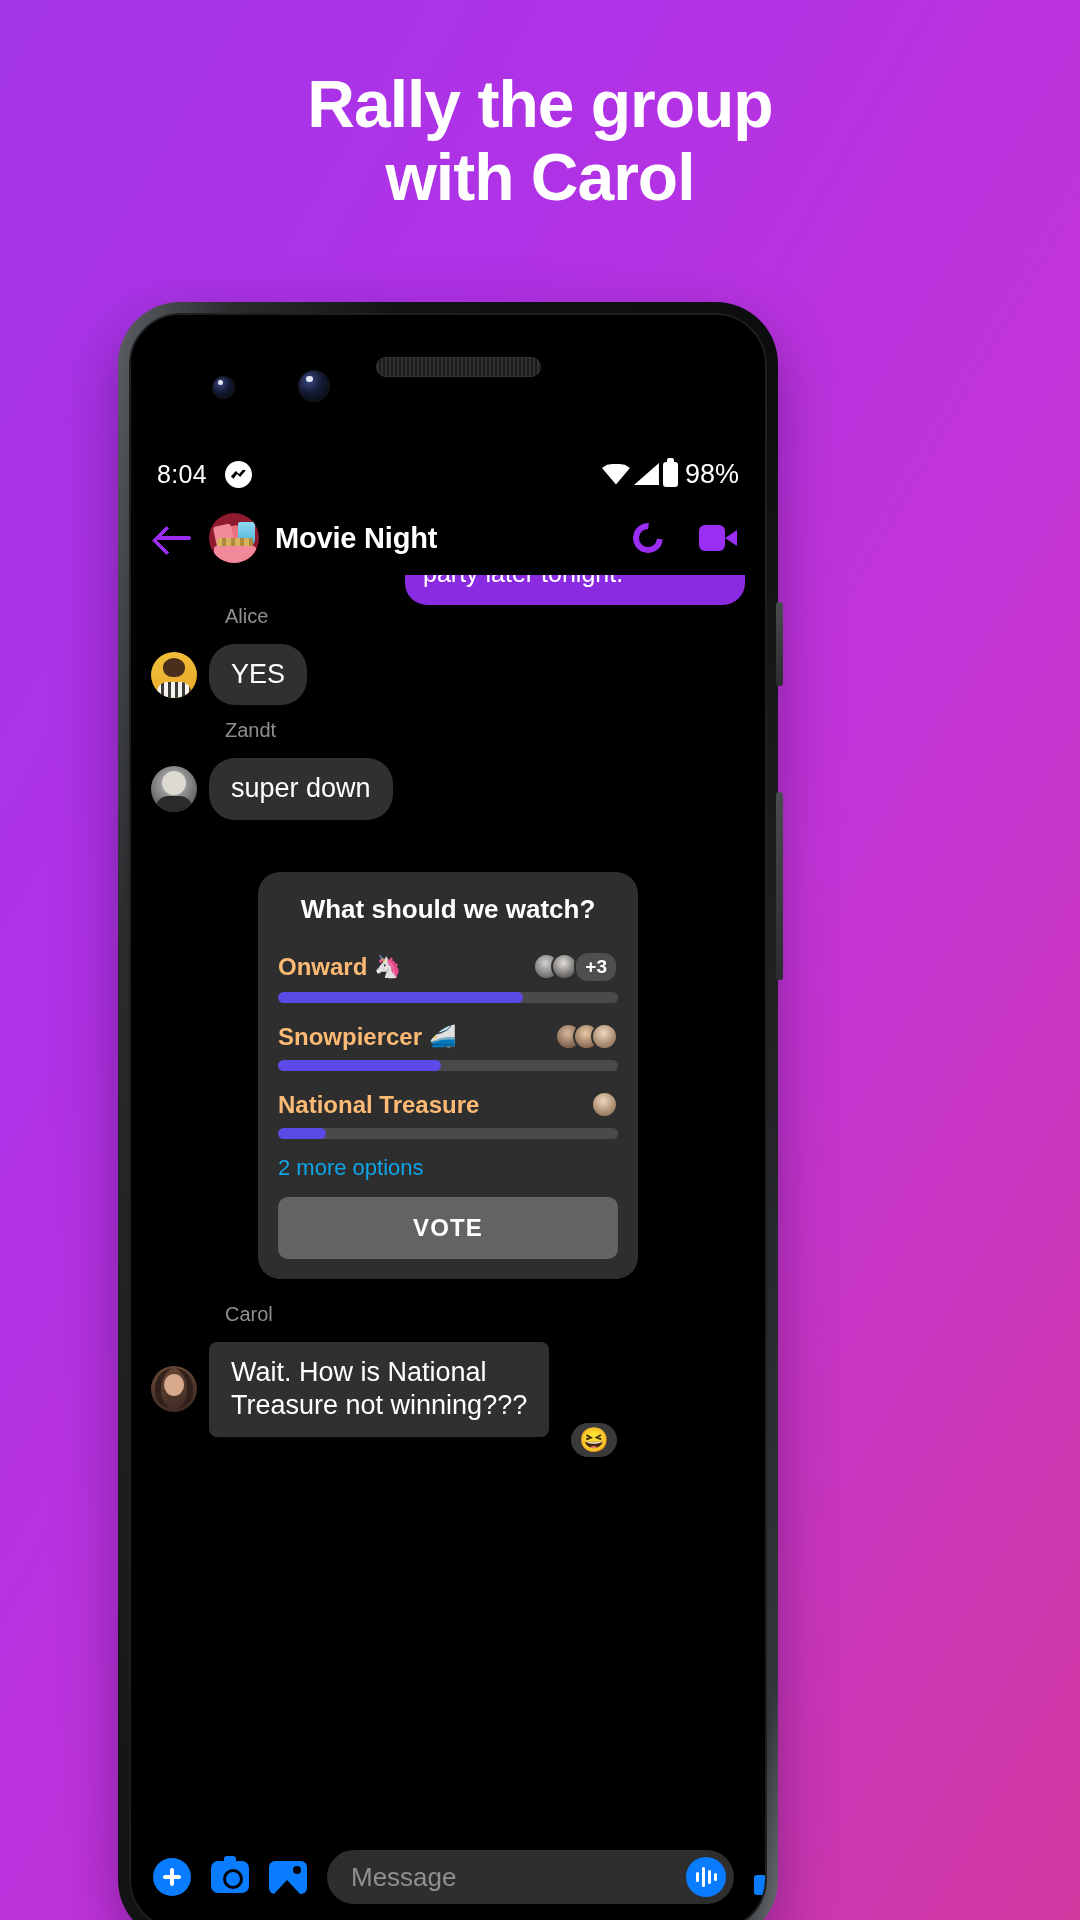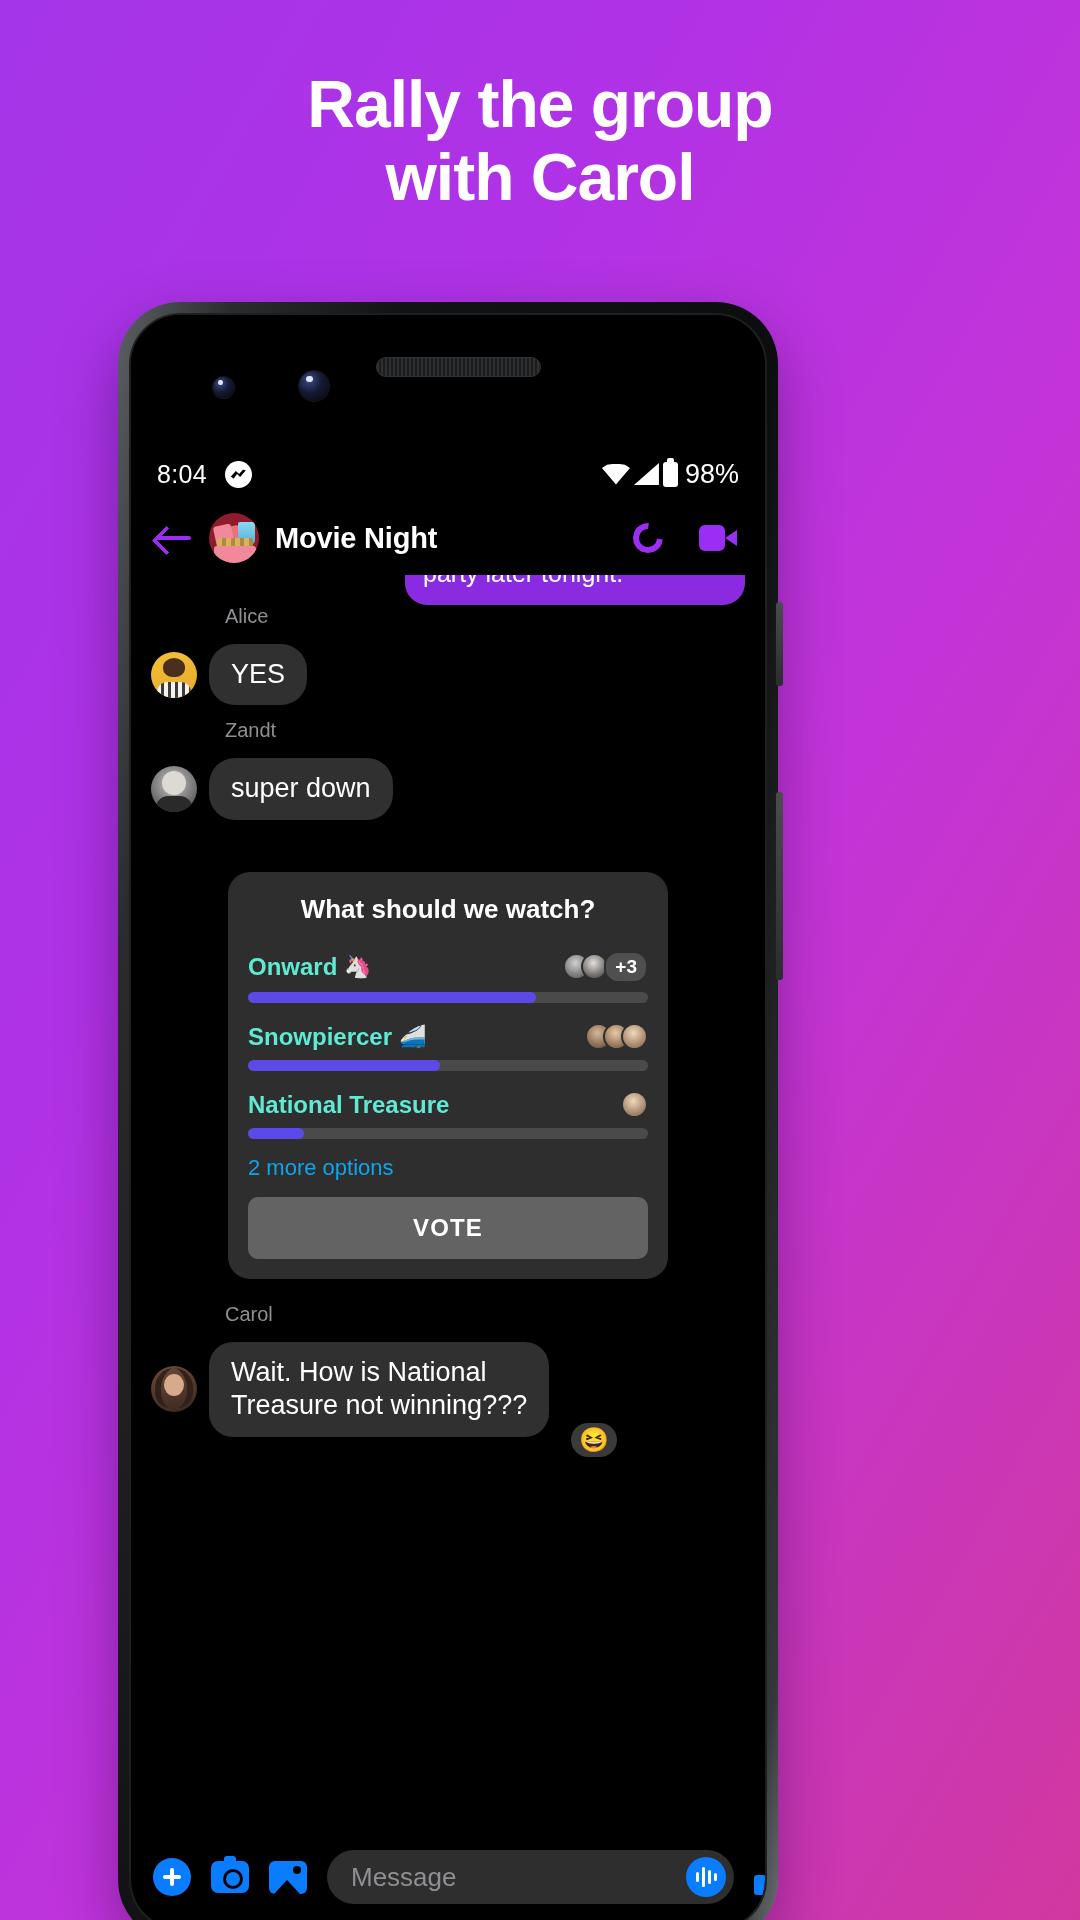--- a/index.html
+++ b/index.html
@@ -218,34 +218,34 @@
     content:""; position:absolute; left:4px; top:2px;
     width:38px; height:40px; border-radius:50% 50% 40% 40%;
     background:transparent;
     box-shadow:inset 0 -9px 0 -3px rgba(0,0,0,0), inset 9px 0 0 -3px #32211b, inset -9px 0 0 -3px #32211b;
   }
   .bubble {
     background:#303030; color:#fff;
     border-radius:26px; padding:14px 22px;
     font-size:27px; line-height:1.24; max-width:390px;
   }
-  .bubble.multiline { border-radius:24px; }
+  .bubble.multiline { border-radius:8px; }
 
   
   .poll-card {
     background:#2e2e2e; border-radius:22px;
-    width:440px; margin:52px auto 0; padding:22px 20px 20px;
+    width:380px; margin:52px auto 0; padding:22px 20px 20px;
   }
   .poll-title {
     color:#fff; font-size:26px; font-weight:bold;
     text-align:center; margin-bottom:26px;
   }
   .poll-option { margin-bottom:20px; }
   .po-head { display:flex; align-items:center; margin-bottom:9px; }
-  .po-label { color:#5eead4; font-size:24px; font-weight:bold; }
+  .po-label { color:#fdba74; font-size:24px; font-weight:bold; }
   .po-emoji { font-size:22px; margin-left:7px; }
   .po-voters { margin-left:auto; display:flex; align-items:center; }
   .vtr {
     width:27px; height:27px; border-radius:50%;
     border:2px solid #2e2e2e; margin-left:-9px;
     background:#777;
   }
   .vtr.v1 { background:radial-gradient(circle at 45% 35%,#cfcfcf,#4a4a4a); }
   .vtr.v2 { background:radial-gradient(circle at 45% 35%,#e4e0da,#2f2f2f); }
   .vtr.v3 { background:radial-gradient(circle at 45% 35%,#d8b89a,#5a4030); }

